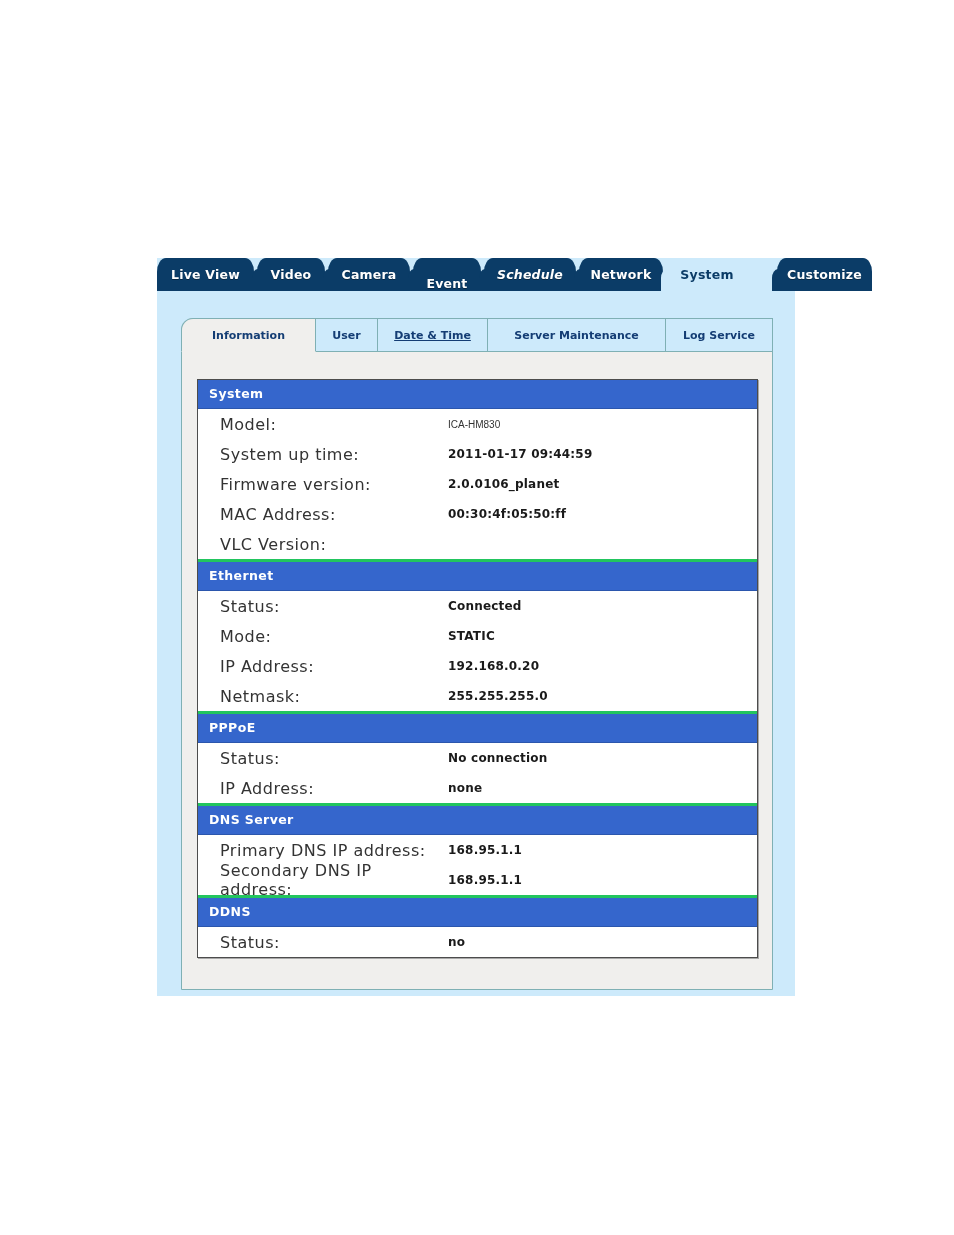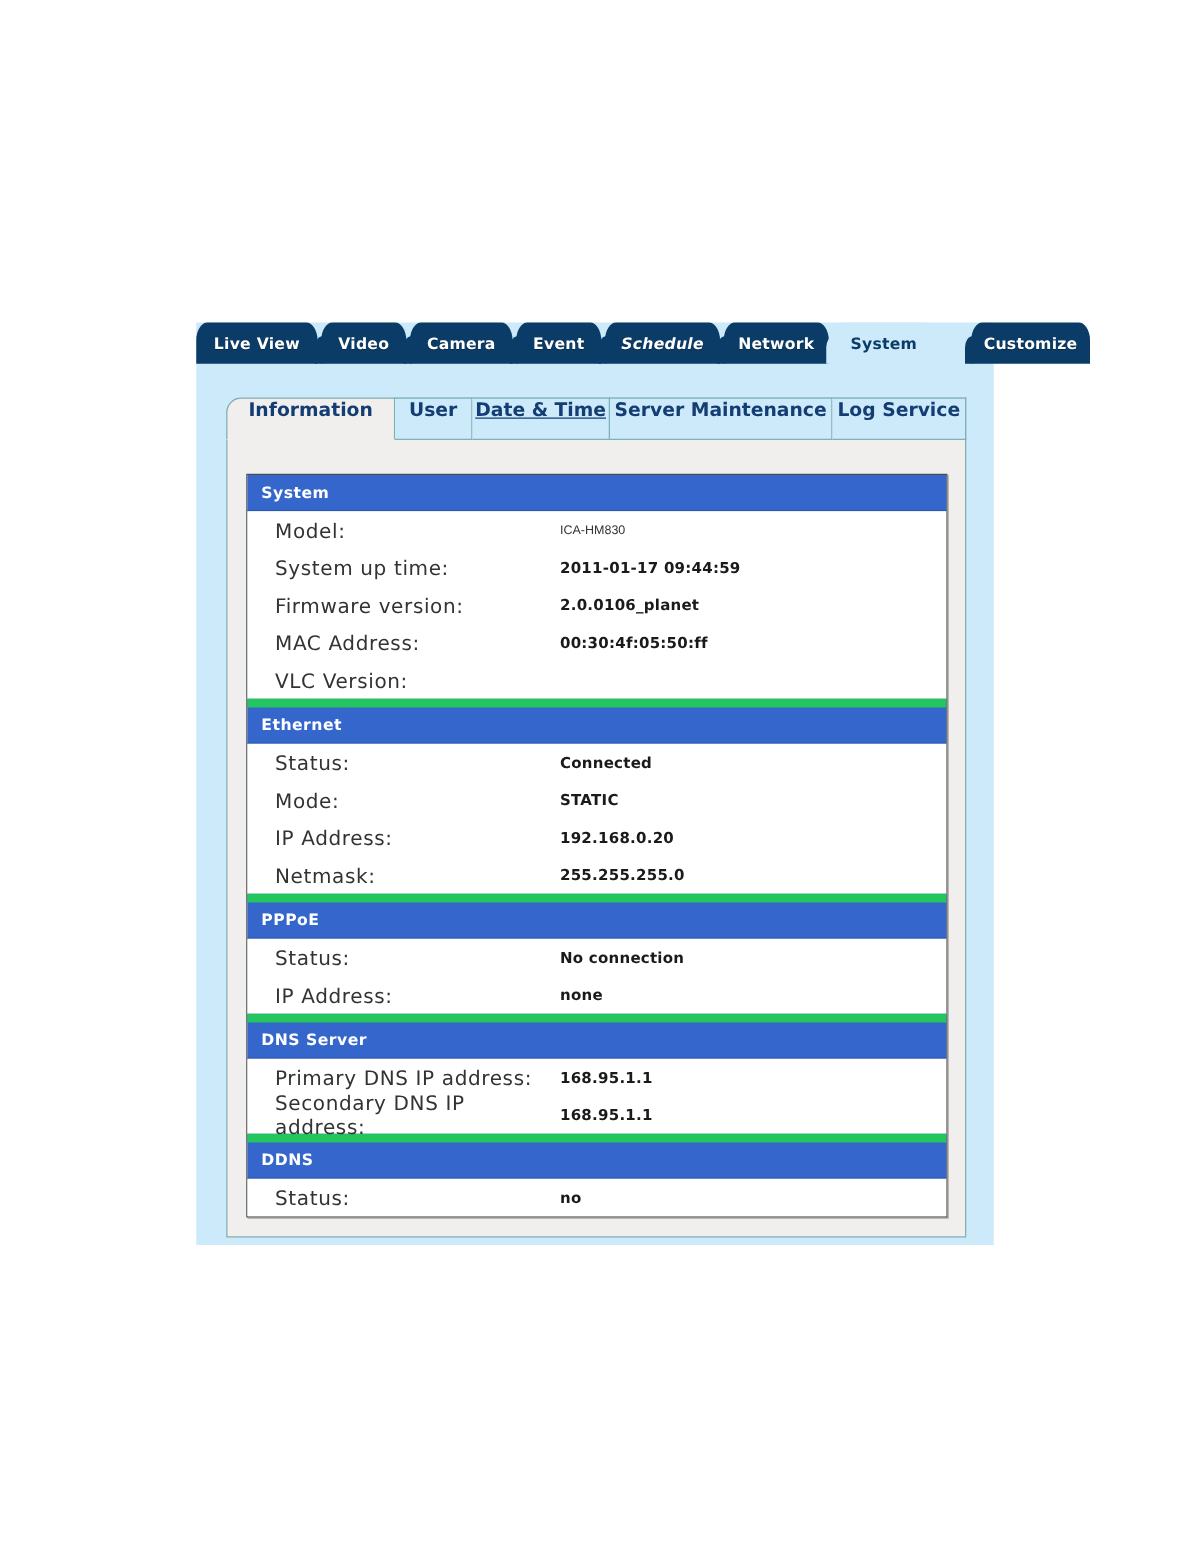--- a/index.html
+++ b/index.html
@@ -93,23 +93,24 @@
     left: 181px;
     top: 318px;
     width: 592px;
     height: 34px;
     display: flex;
   }
   .sub-tab {
     height: 34px;
     background: #cdeafb;
     color: #143d74;
-    font-size: 15px;
+    font-size: 11px;
     font-weight: bold;
     display: flex;
+    align-items: center;
     justify-content: center;
     box-sizing: border-box;
     border: 1px solid #7fb0b4;
     border-left: none;
     white-space: nowrap;
     user-select: none;
   }
   .sub-tab.sel {
     background: #f0efed;
     border-bottom-color: #f0efed;
@@ -132,21 +133,21 @@
     box-shadow: 1px 1px 0 #a8a8a8;
   }
   .sec-head {
     background: #3566cc;
     color: #ffffff;
     font-size: 12.5px;
     font-weight: bold;
     padding: 6px 0 6px 11px;
     letter-spacing: 0.4px;
     line-height: 16px;
-    border-top: 7px solid #22c55e;
+    border-top: 3px solid #22c55e;
     border-bottom: 1px solid #2b56ad;
   }
   .sec-head.first { border-top: none; }
   .sec-body { background: #ffffff; }
   .row {
     display: flex;
     align-items: center;
     height: 30px;
   }
   .row .lbl {
@@ -182,21 +183,21 @@
   <div class="main-tabbar">
       <div class="main-tab first" style="left: 0px; width: 97px;">
         <span>Live View</span>
       </div>
       <div class="main-tab" style="left: 100px; width: 68px;">
         <span>Video</span>
       </div>
       <div class="main-tab" style="left: 171px; width: 82px;">
         <span>Camera</span>
       </div>
-      <div class="main-tab" style="left: 256px; width: 68px;">
+      <div class="main-tab" style="left: 256px; width: 68px; align-items: flex-end;">
         <span>Event</span>
       </div>
       <div class="main-tab" style="left: 327px; width: 92px; font-style: italic;">
         <span>Schedule</span>
       </div>
       <div class="main-tab" style="left: 422px; width: 84px;">
         <span>Network</span>
       </div>
       <div class="main-tab sel" style="left: 509px; width: 82px;">
         <span>System</span>

